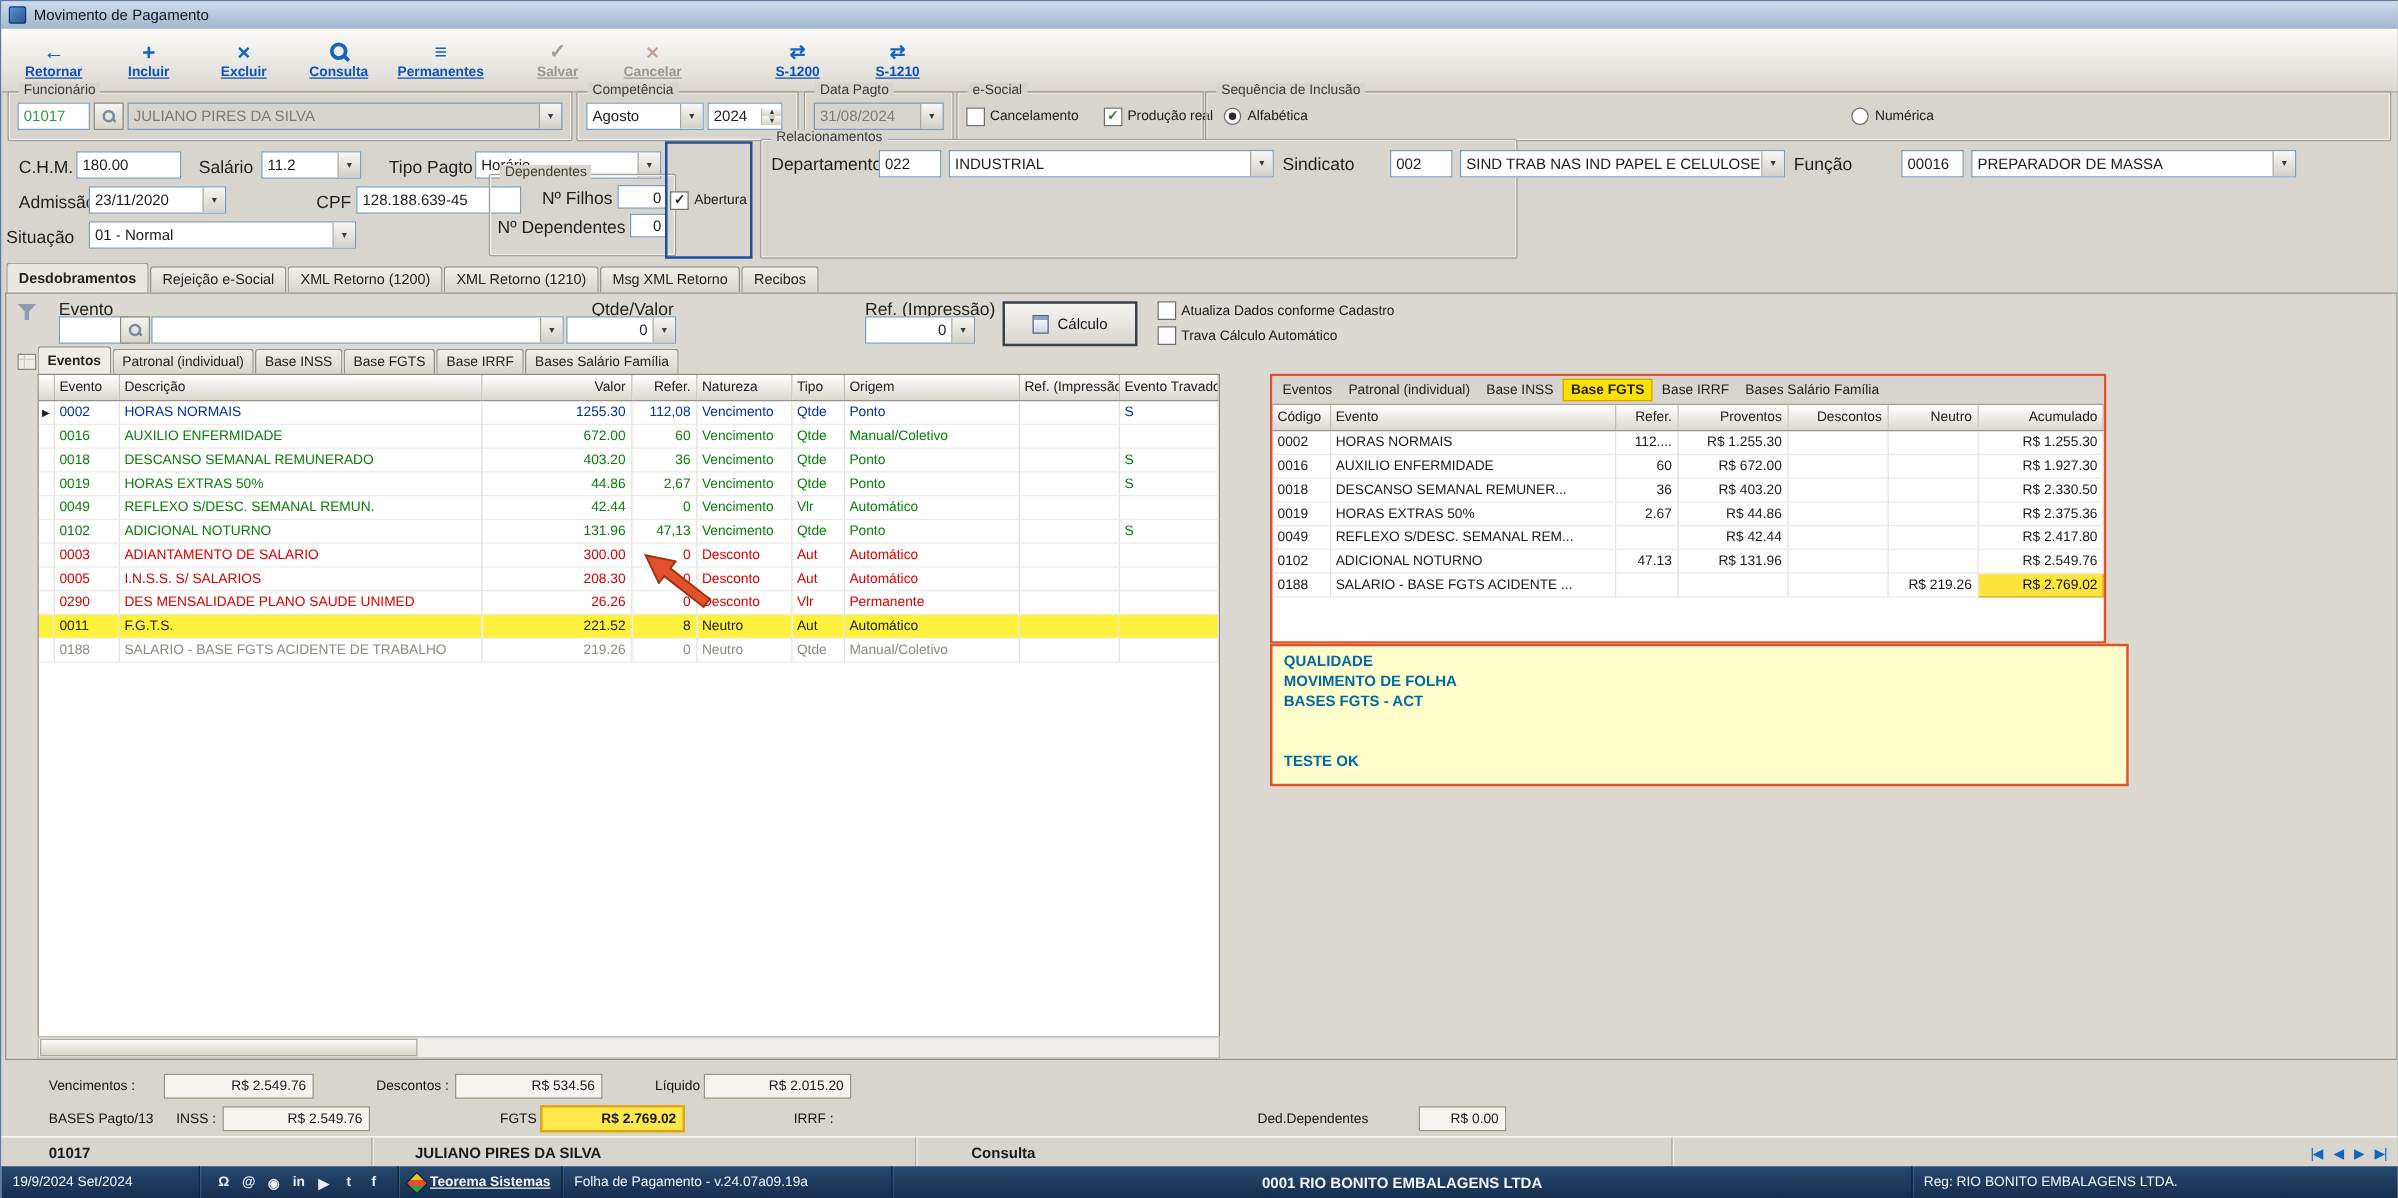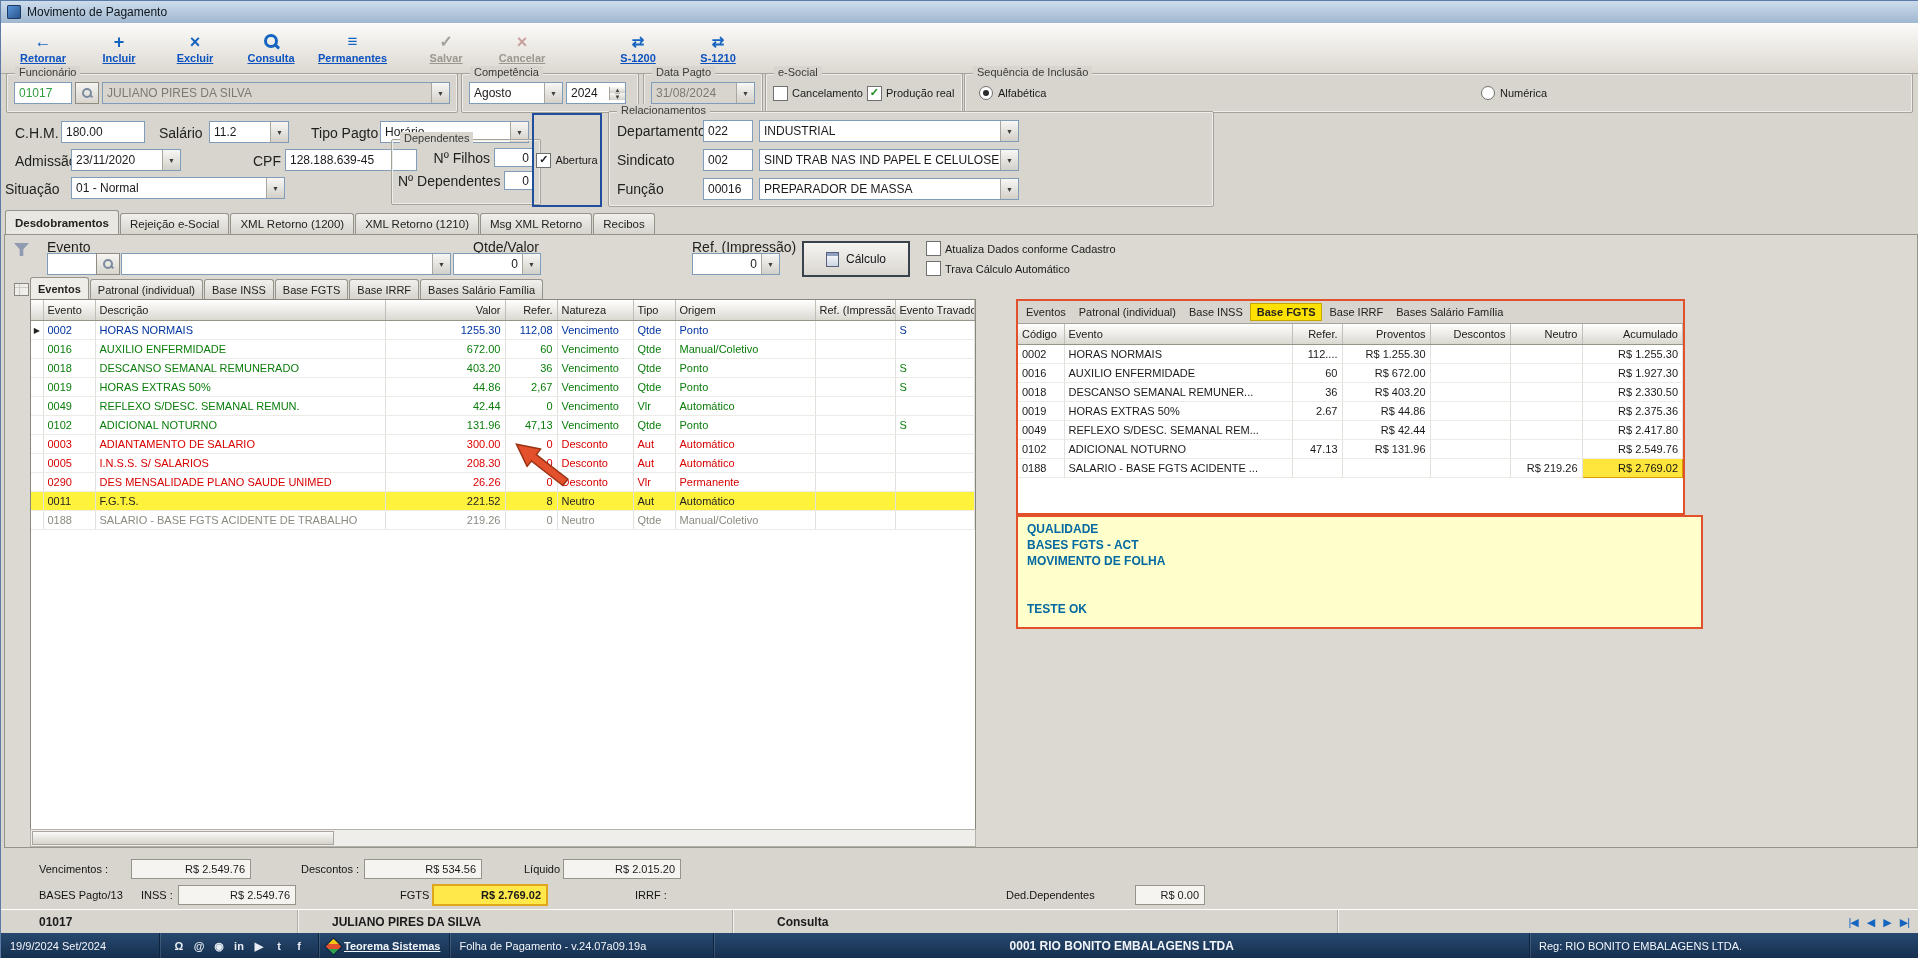--- a/index.html
+++ b/index.html
@@ -221,21 +221,21 @@
     <div class="frow">
       <div class="combo dis" style="flex:1;">
         <span class="cval">31/08/2024</span>
           <span class="dd"></span>
       </div>
     </div>
   </div>
 
   <div class="gbox" style="left:764px;top:72px;width:196px;height:38px;">
     <span class="cap">e-Social</span>
-    <div class="frow" style="gap:4px;border-radius:10px;">
+    <div class="frow" style="gap:20px;border-radius:10px;">
       <div class="cbrow">
         <span class="cb"></span>
         <span class="cblbl">Cancelamento</span>
       </div>
       <div class="cbrow">
         <span class="cb checked green"></span>
         <span class="cblbl">Produção real</span>
       </div>
     </div>
   </div>
@@ -305,21 +305,21 @@
 
   <div style="position:absolute;left:531px;top:112px;width:66px;height:90px;border:2px solid #1f4e9c;display:flex;align-items:center;justify-content:center;">
     <div class="cbrow">
       <span class="cb checked"></span>
       <span class="cblbl">Abertura</span>
     </div>
   </div>
 
   <div class="gbox" style="left:607px;top:110px;width:604px;height:94px;">
     <span class="cap">Relacionamentos</span>
-    <div style="display:flex;flex-direction:column;gap:7px;padding:8px 8px 0;">
+    <div style="display:flex;flex-direction:row;gap:7px;padding:8px 8px 0;">
       <div style="display:flex;align-items:center;gap:6px;">
         <span class="lab" style="width:80px;">Departamento</span>
         <div class="tin" style="width:40px;">
             <span>022</span>
           </div>
         <div class="combo" style="width:258px;">
           <span class="cval">INDUSTRIAL</span>
             <span class="dd"></span>
         </div>
       </div>
@@ -755,23 +755,23 @@
           </tr>
 
       </tbody>
     </table>
   </div>
 
   <div class="note" style="left:1015px;top:514px;width:665px;height:100px;">
 
       <div class="note-line">QUALIDADE</div>
 
+      <div class="note-line">MOVIMENTO DE FOLHA</div>
+
       <div class="note-line">BASES FGTS - ACT</div>
-
-      <div class="note-line">MOVIMENTO DE FOLHA</div>
 
       <div class="note-line"></div>
 
       <div class="note-line"></div>
 
       <div class="note-line">TESTE OK</div>
 
   </div>
 
   <span class="tlab" style="left:38px;top:862px;">Vencimentos :</span>

